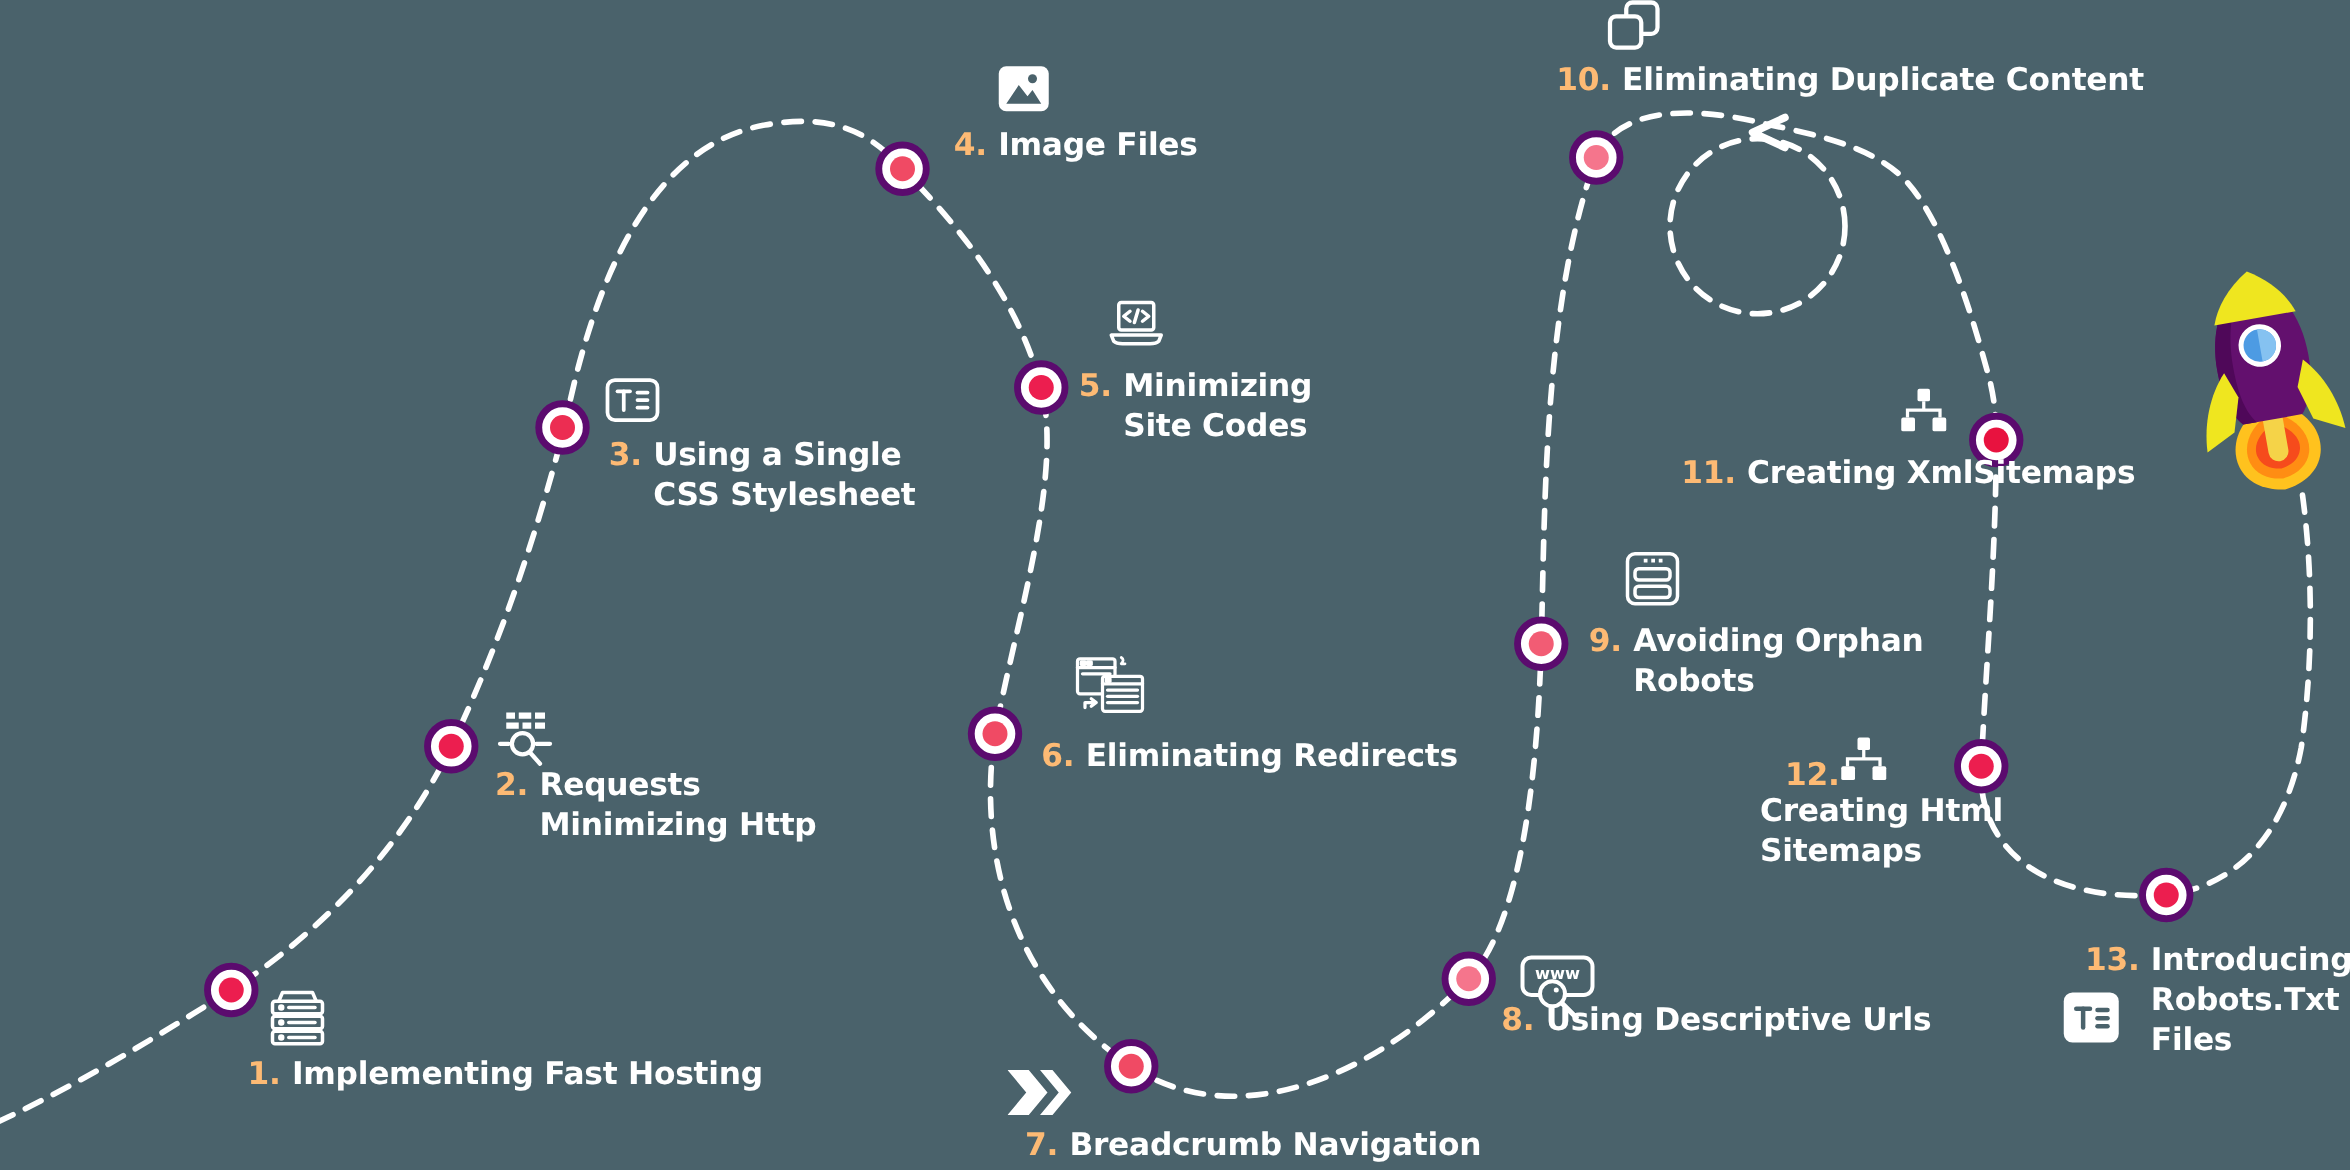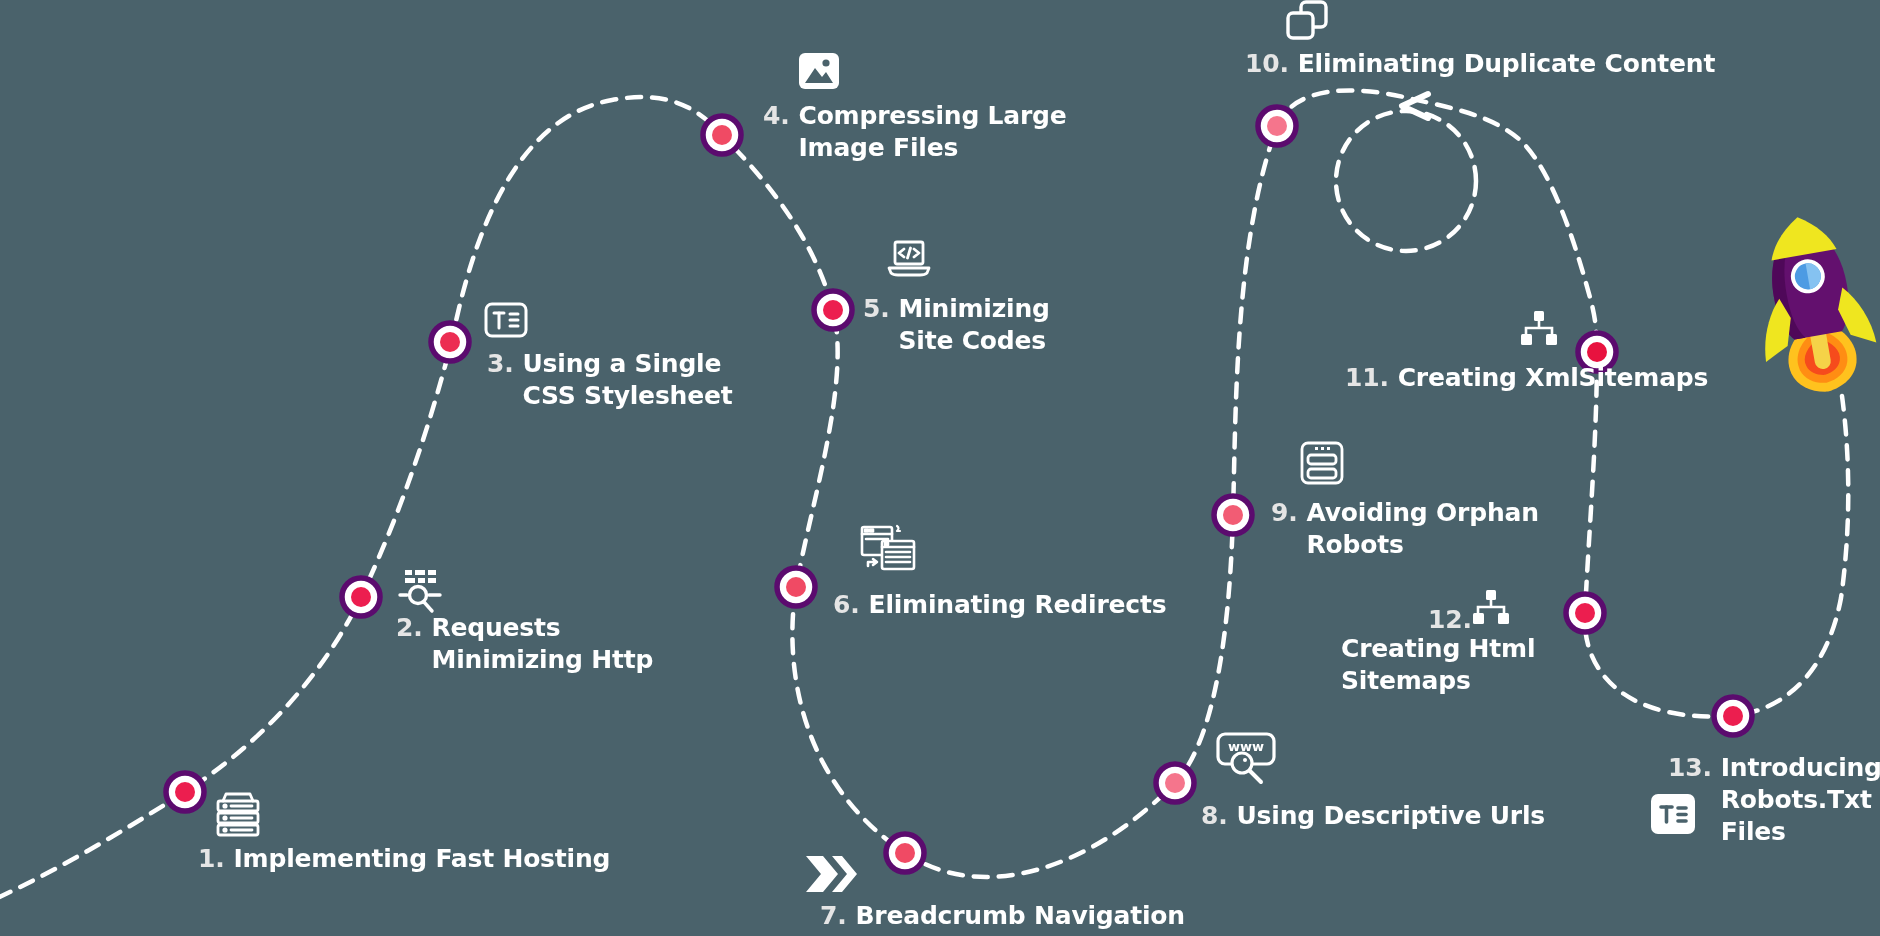--- a/index.html
+++ b/index.html
@@ -10,21 +10,21 @@
     overflow:hidden;
     font-family:"DejaVu Sans","Liberation Sans",sans-serif;
   }
   svg.scene{position:absolute;left:0;top:0;}
   .icon{position:absolute;}
   .label{
     position:absolute;display:flex;align-items:flex-start;
     color:#FFFFFF;font-weight:700;font-size:25px;line-height:32px;
     letter-spacing:-0.2px;white-space:nowrap;
   }
-  .label .num{color:#e5e5e5;margin-right:9px;}
+  .label .num{color:#fdba74;margin-right:9px;}
   .label--center{flex-direction:row;text-align:center;}
   .label--right{flex-direction:column;text-align:right;}
   .label--center .num,.label--right .num{margin-right:9px;}
 </style>
 </head>
 <body>
 
 <div class="canvas">
 
   <svg class="scene" width="1880" height="936" viewBox="0 0 1880 936">
@@ -211,21 +211,21 @@
     </svg>
   </div>
 
   <div class="icon" style="left:806px;top:854px">
     <svg width="72" height="40" viewBox="0 0 72 40" fill="#FFFFFF">
       <path d="M 0 2 H 17 L 32 20 L 17 38 H 0 L 15 20 Z"></path>
       <path d="M 26 2 H 36 L 51 20 L 36 38 H 26 L 41 20 Z"></path>
     </svg>
   </div>
 
-  <div class="icon" style="left:1216px;top:732px">
+  <div class="icon" style="left:1216px;top:764px">
     <svg width="66" height="58" viewBox="0 0 66 58">
       <rect x="2" y="2" width="56" height="30" rx="7" fill="none" stroke="#FFFFFF" stroke-width="3.2"></rect>
       <text x="30" y="19" text-anchor="middle" font-family="DejaVu Sans, sans-serif" font-size="13" font-weight="bold" fill="#FFFFFF">www</text>
       <circle cx="26" cy="31" r="10" fill="#4A626B" stroke="#FFFFFF" stroke-width="3.2"></circle>
       <line x1="34" y1="39" x2="45" y2="50" stroke="#FFFFFF" stroke-width="4" stroke-linecap="round"></line>
       <circle cx="29" cy="28" r="2" fill="#FFFFFF"></circle>
     </svg>
   </div>
 
   <div class="icon" style="left:1300px;top:441px">
@@ -296,21 +296,20 @@
     <span class="num">3.</span>
     <div class="lines">
       <div>Using a Single</div>
       <div>CSS Stylesheet</div>
     </div>
   </div>
 
   <div class="label" style="left:763px;top:100px">
     <span class="num">4.</span>
     <div class="lines">
-      <div>Compressing Large</div>
       <div>Image Files</div>
     </div>
   </div>
 
   <div class="label" style="left:863px;top:293px">
     <span class="num">5.</span>
     <div class="lines">
       <div>Minimizing</div>
       <div>Site Codes</div>
     </div>
@@ -355,21 +354,21 @@
   <div class="label label--center" style="left:1345px;top:362px;width:225px">
     <div>
       <span class="num">11.</span><span>Creating Xml</span>
     </div>
     <div>Sitemaps</div>
   </div>
 
   <div class="label" style="left:1428px;top:604px">
     <span class="num">12.</span>
   </div>
-  <div class="label label--right" style="left:1341px;top:633px;width:212px">
+  <div class="label label--right" style="left:1408px;top:633px;width:212px">
     <div>Creating Html</div>
     <div>Sitemaps</div>
   </div>
 
   <div class="label" style="left:1668px;top:752px">
     <span class="num">13.</span>
     <div class="lines">
       <div>Introducing</div>
       <div>Robots.Txt</div>
       <div>Files</div>

